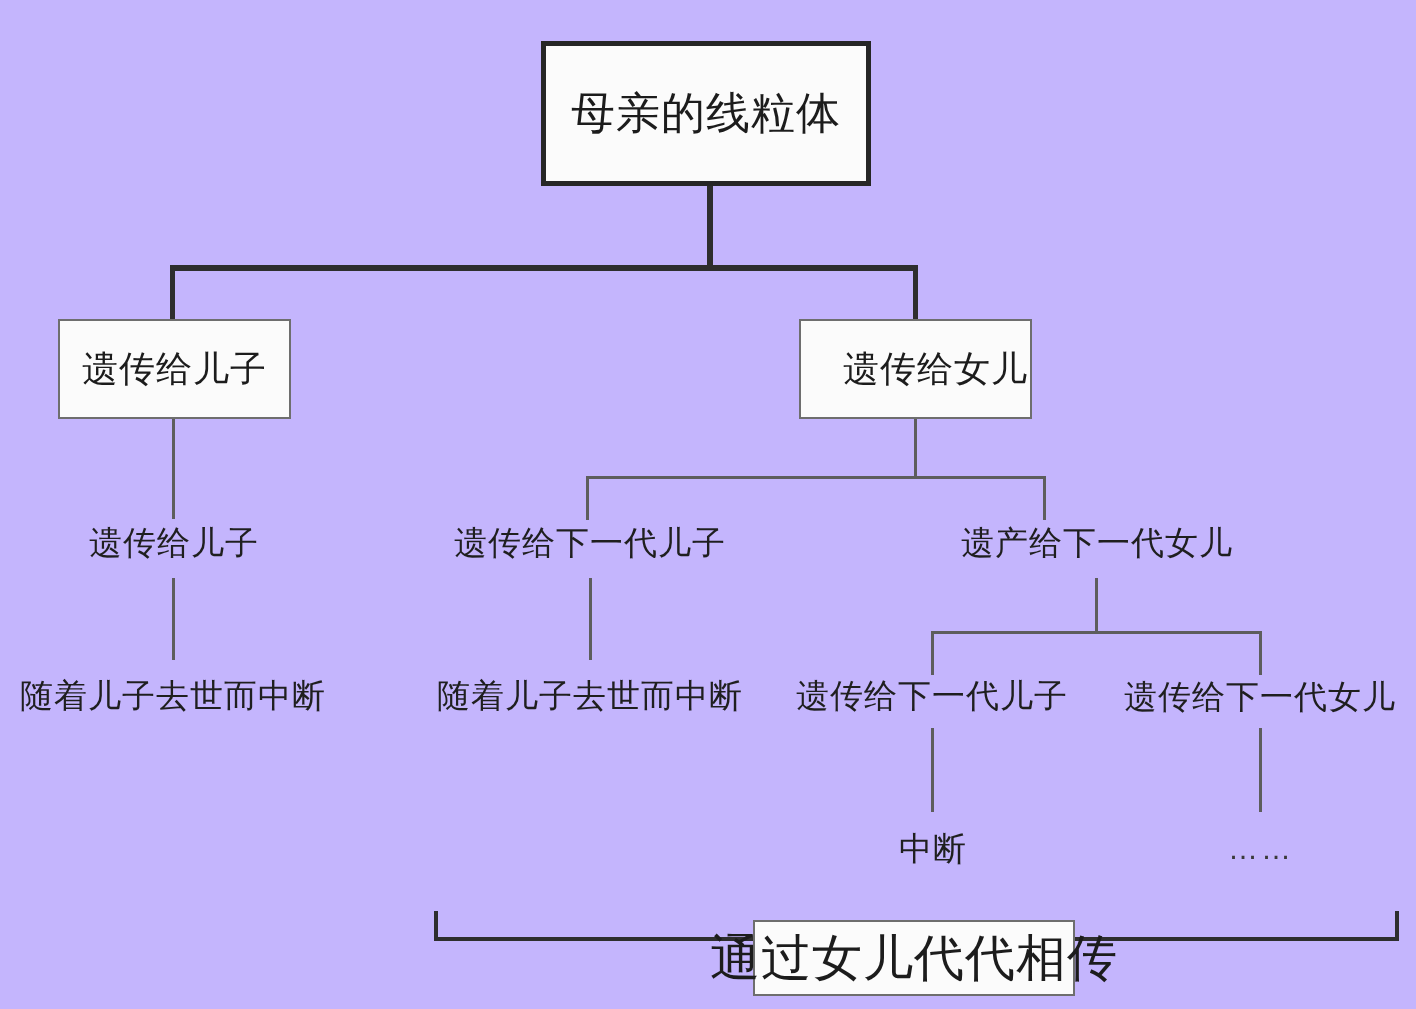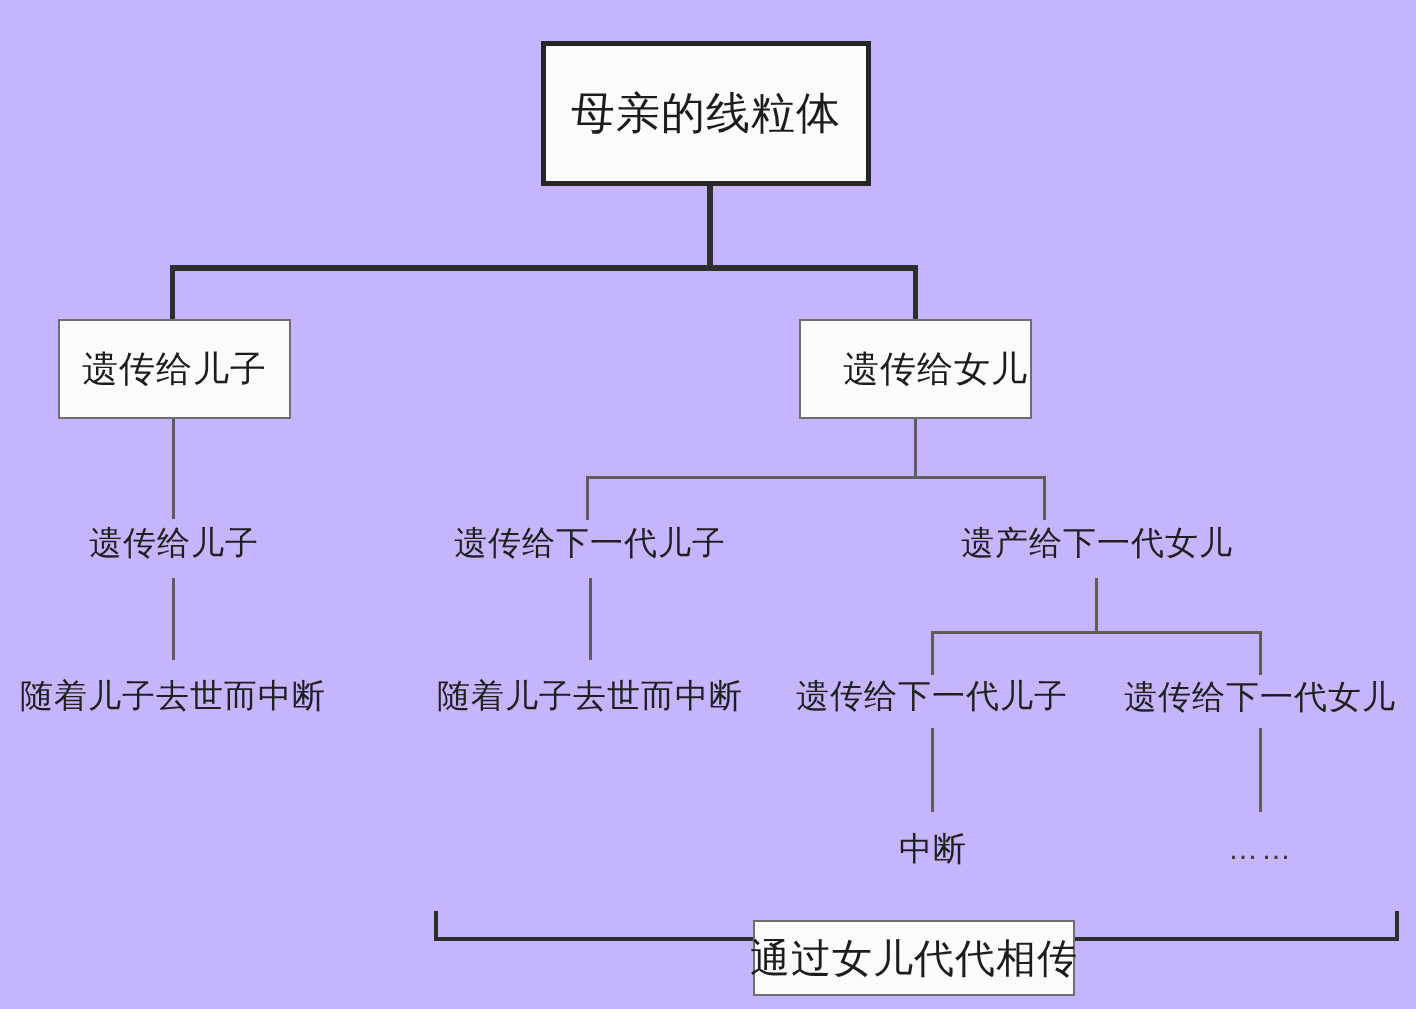--- a/index.html
+++ b/index.html
@@ -36,21 +36,21 @@
   .node-box.root {
     border: 5px solid #262626;
     font-size: 44px;
   }
   .node-box.level2 {
     border: 2px solid #6e6e6e;
     font-size: 36px;
   }
   .node-box.summary {
     border: 2px solid #6e6e6e;
-    font-size: 40px;
+    font-size: 50px;
     font-family: Liberation Mono, monospace;
   }
 
   
   .node-text {
     position: absolute;
     box-sizing: border-box;
     display: flex;
     align-items: center;
     justify-content: center;

